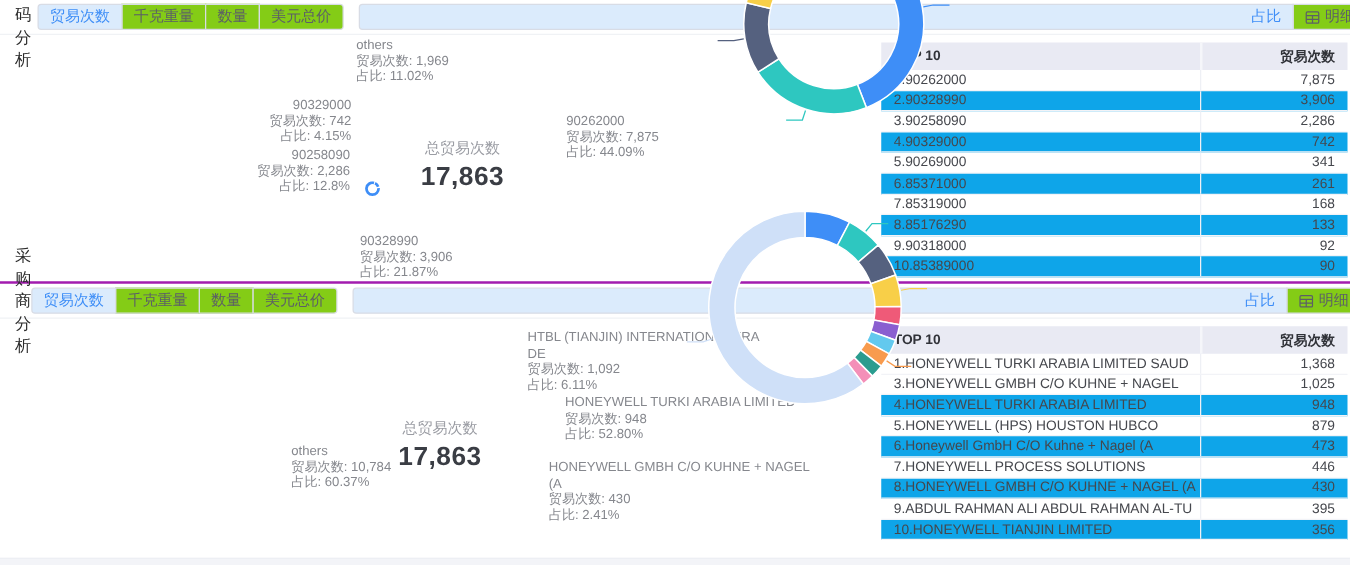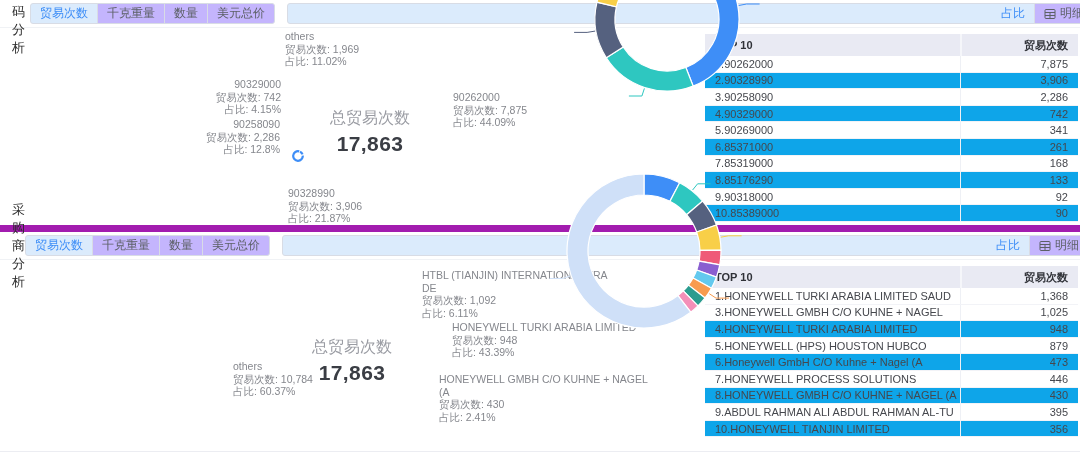--- a/index.html
+++ b/index.html
@@ -1,36 +1,36 @@
 <!DOCTYPE html>
 <html><head>
 <meta charset="utf-8">
 <style>
   html,body{margin:0;padding:0;}
   body{width:1080px;height:452px;background:#fff;overflow:hidden;
        font-family:"Liberation Sans","DejaVu Sans",sans-serif;}
   .panel{position:relative;background:#fff;}
-  .panel + .panel{border-top:7px solid #a21caf;}
+  .panel + .panel{border-top:2px solid #a21caf;}
   .panel-header{height:28px;display:flex;align-items:center;justify-content:space-between;
        padding:0 10px 0 12px;border-bottom:1px solid #F0F2F5;box-sizing:border-box;}
   .panel-title{font-size:13px;color:#2b2b2b;}
   .toolbar{display:flex;align-items:center;gap:12px;}
   .btn-group{display:inline-flex;}
-  .btn{border:1px solid #D8DCE5;background:#c4b5fd;color:#5c6066;font-size:12px;height:21px;
+  .btn{border:1px solid #D8DCE5;background:#84cc16;color:#5c6066;font-size:12px;height:21px;
        line-height:19px;padding:0 9px;margin-left:-1px;cursor:pointer;white-space:nowrap;
        display:inline-flex;align-items:center;box-sizing:border-box;}
   .btn:first-child{margin-left:0;border-radius:3px 0 0 3px;}
   .btn:last-child{border-radius:0 3px 3px 0;}
   .btn.active{background:#DBEBFC;color:#3E8EF7;position:relative;z-index:1;}
   .btn svg{margin-right:4px;}
   .panel-body{position:relative;}
   .chart-area{position:absolute;left:0;top:0;width:700px;height:100%;}
   .donut-svg{position:absolute;left:0;top:0;}
   .center-label{position:absolute;transform:translate(-50%,-50%);text-align:center;pointer-events:none;}
-  .center-label .cl{font-size:16px;color:#9a9ca3;margin-bottom:3px;}
+  .center-label .cl{font-size:12px;color:#9a9ca3;margin-bottom:3px;}
   .center-label .cv{font-size:21px;color:#3a3d44;font-weight:600;letter-spacing:.4px;}
   .callout{position:absolute;font-size:10.5px;line-height:12.5px;color:#85878d;white-space:nowrap;}
   .callout.right{text-align:right;}
   .top-table{position:absolute;left:705px;top:6px;width:373px;font-size:11px;color:#45474d;}
   .t-row{display:flex;align-items:center;height:16.6px;border-bottom:1px solid #F2F3F7;box-sizing:border-box;}
   .t-row.stripe{background:#0ea5e9;}
   .t-head{height:22px;background:#E9EAF3;font-weight:700;color:#303238;border-bottom:none;}
   .t-name{flex:1;padding-left:10px;overflow:hidden;text-overflow:ellipsis;white-space:nowrap;}
   .t-val{width:118px;text-align:right;padding-right:10px;box-sizing:border-box;
          border-left:1px solid #EEF0F5;height:100%;display:flex;align-items:center;justify-content:flex-end;}
@@ -222,21 +222,21 @@
         </div>
       <div class="callout" style="left: 422px; top: 9px;">
             <div>HTBL (TIANJIN) INTERNATIONAL TRA</div>
             <div>DE</div>
             <div>贸易次数: 1,092</div>
             <div>占比: 6.11%</div>
           </div>
           <div class="callout" style="left: 452px; top: 61px;">
             <div>HONEYWELL TURKI ARABIA LIMITED</div>
             <div>贸易次数: 948</div>
-            <div>占比: 43.39%</div>
+            <div>占比: 52.80%</div>
           </div>
           <div class="callout" style="left: 439px; top: 113px;">
             <div>HONEYWELL GMBH C/O KUHNE + NAGEL</div>
             <div>(A</div>
             <div>贸易次数: 430</div>
             <div>占比: 2.41%</div>
           </div>
           <div class="callout" style="left: 233px; top: 100px;">
             <div>others</div>
             <div>贸易次数: 10,784</div>

